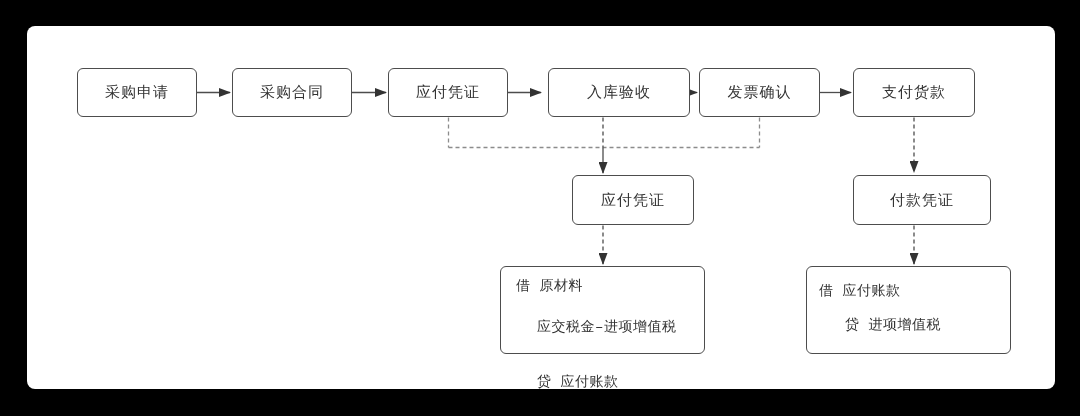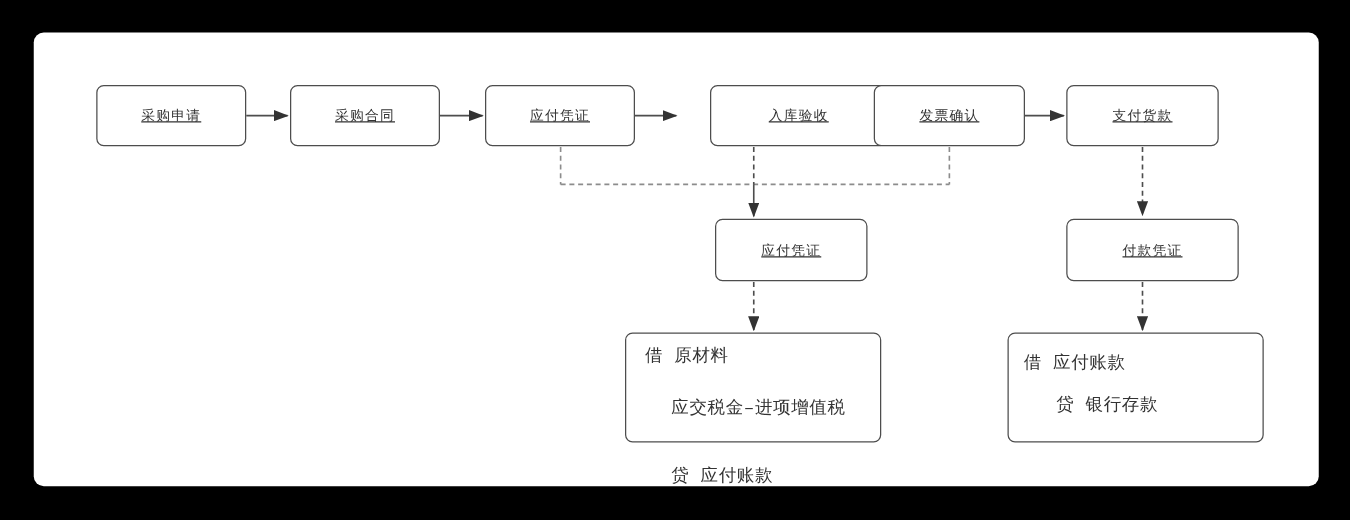--- a/index.html
+++ b/index.html
@@ -29,22 +29,22 @@
   .arrowhead{fill:var(--arrowhead);}
   .node{
     position:absolute;box-sizing:border-box;
     background:var(--canvas);
     border:1.3px solid var(--node-border);
     border-radius:6px;
     color:var(--text);
   }
   .flow,.voucher{
     display:flex;align-items:center;justify-content:center;
-    font-size:11px;letter-spacing:1px;
-    top:68px;height:49px;text-decoration:underline;
+    font-size:15px;letter-spacing:1px;
+    top:68px;height:49px;
   }
   .voucher{top:175px;height:50px;}
   .entry{
     top:266px;height:88px;width:205px;
     font-size:14px;letter-spacing:0.5px;font-family:Liberation Mono, monospace;
   }
   .eline{line-height:17px;height:17px;white-space:nowrap;}
   .eline.blank-sm{height:14px;}
   .eline.blank-md{height:17px;}
   .ind21{padding-left:21px;margin-top:24px;}
@@ -83,21 +83,21 @@
 
   <div class="node flow" style="left:77px;width:120px;">
       <span>采购申请</span>
     </div>
   <div class="node flow" style="left:232px;width:120px;">
       <span>采购合同</span>
     </div>
   <div class="node flow" style="left:388px;width:120px;">
       <span>应付凭证</span>
     </div>
-  <div class="node flow" style="left:568px;width:142px;">
+  <div class="node flow" style="left:548px;width:142px;">
       <span>入库验收</span>
     </div>
   <div class="node flow" style="left:853px;width:122px;">
       <span>支付货款</span>
     </div>
   <div class="node flow" style="left:699px;width:121px;">
       <span>发票确认</span>
     </div>
 
   <div class="node voucher" style="left:572px;width:122px;">
@@ -110,16 +110,16 @@
   <div class="node entry" style="left:500px;padding:11px 8px 0 15px;">
     <div class="eline">借 原材料</div>
     <div class="eline ind21">应交税金–进项增值税</div>
     <div class="eline blank-sm"></div>
     <div class="eline ind21">贷 应付账款</div>
   </div>
 
   <div class="node entry" style="left:806px;padding:16px 8px 0 12px;">
     <div class="eline">借 应付账款</div>
     <div class="eline blank-md"></div>
-    <div class="eline ind26">贷 银行存款</div>
+    <div class="eline ind26">贷 进项增值税</div>
   </div>
 
 </div>
 
 </body></html>

